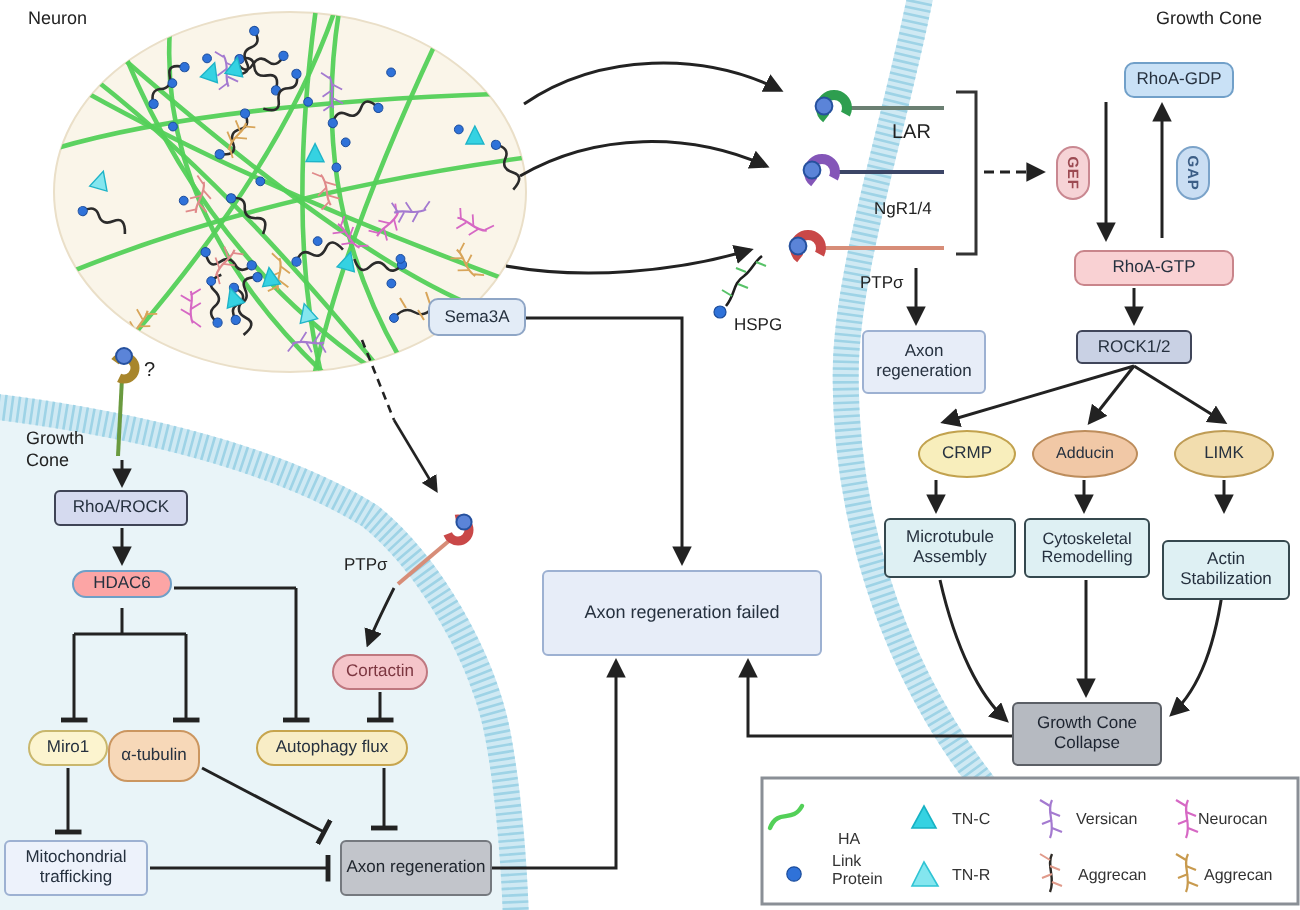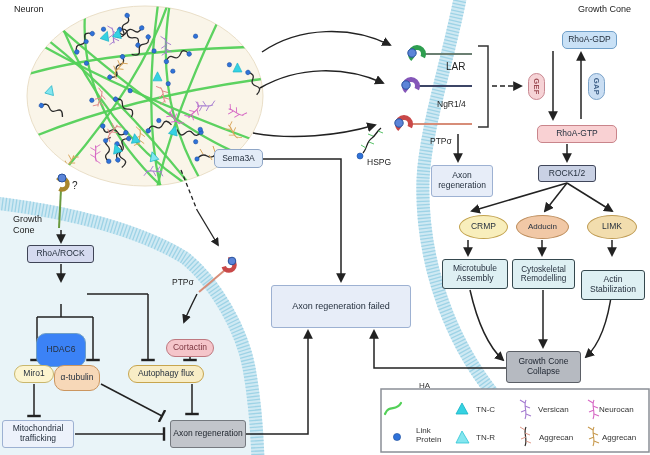--- a/index.html
+++ b/index.html
@@ -343,29 +343,29 @@
 <div class="node r2" style="left:431px;top:165px;width:62px;height:32px;background:#e7edf8;border-color:#9db1d2;">Axon regeneration</div>
 <div class="node ell" style="left:459px;top:215px;width:49px;height:24px;background:#f8eebc;border-color:#c2a24e;">CRMP</div>
 <div class="node ell" style="left:516px;top:215px;width:53px;height:24px;background:#f1c8a6;border-color:#bd8d5c;font-size:8px;">Adducin</div>
 <div class="node ell" style="left:587px;top:215px;width:50px;height:24px;background:#f2ddae;border-color:#bf9c55;">LIMK</div>
 <div class="node r2" style="left:442px;top:259px;width:66px;height:30px;background:#def0f3;border-color:#35484e;">Microtubule Assembly</div>
 <div class="node r2" style="left:512px;top:259px;width:63px;height:30px;background:#def0f3;border-color:#35484e;font-size:8.2px;">Cytoskeletal Remodelling</div>
 <div class="node r2" style="left:581px;top:259px;width:64px;height:30px;background:#def0f3;border-color:#35484e;margin-top:11px;">Actin Stabilization</div>
 <div class="node r2" style="left:506px;top:351px;width:75px;height:32px;background:#b6bac1;border-color:#5b5f66;color:#1d2430;">Growth Cone Collapse</div>
 <div class="node r2" style="left:271px;top:285px;width:140px;height:43px;background:#e7edf8;border-color:#9db1d2;font-size:9px;">Axon regeneration failed</div>
 <div class="node r2" style="left:27px;top:245px;width:67px;height:18px;background:#d5daef;border-color:#3f4456;">RhoA/ROCK</div>
-<div class="node pill" style="left:36px;top:285px;width:50px;height:34px;background:#3b82f6;border-color:#6f9fc7;margin-top:48px;">HDAC6</div>
-<div class="node pill" style="left:166px;top:339px;width:48px;height:18px;background:#f5c5ca;border-color:#bf7880;color:#7c3640;">Cortactin</div>
+<div class="node pill" style="left:36px;top:285px;width:50px;height:14px;background:#fca5a5;border-color:#6f9fc7;">HDAC6</div>
+<div class="node pill" style="left:166px;top:327px;width:48px;height:18px;background:#f5c5ca;border-color:#bf7880;color:#7c3640;">Cortactin</div>
 <div class="node pill" style="left:14px;top:365px;width:40px;height:18px;background:#fcf4cf;border-color:#c9b76d;">Miro1</div>
 <div class="node pill" style="left:54px;top:365px;width:46px;height:26px;background:#f7d8b8;border-color:#cb9660;">α-tubulin</div>
 <div class="node pill" style="left:128px;top:365px;width:76px;height:18px;background:#f8edc6;border-color:#c7a54e;">Autophagy flux</div>
 <div class="node r2" style="left:2px;top:420px;width:72px;height:28px;background:#edf2fb;border-color:#9db1d2;">Mitochondrial trafficking</div>
 <div class="node r2" style="left:170px;top:420px;width:76px;height:28px;background:#c2c5cb;border-color:#75797f;color:#20262e;">Axon regeneration</div>
 
-<div class="leg" style="left:419px;top:381px;">HA</div>
+<div class="leg" style="left:419px;top:415px;">HA</div>
 <div class="leg" style="left:476px;top:405px;">TN-C</div>
 <div class="leg" style="left:538px;top:405px;">Versican</div>
 <div class="leg" style="left:599px;top:405px;">Neurocan</div>
 <div class="leg wrap" style="left:416px;top:426px;width:40px;">Link Protein</div>
 <div class="leg" style="left:476px;top:433px;">TN-R</div>
 <div class="leg" style="left:539px;top:433px;">Aggrecan</div>
 <div class="leg" style="left:602px;top:433px;">Aggrecan</div>
 
 </div>
 

